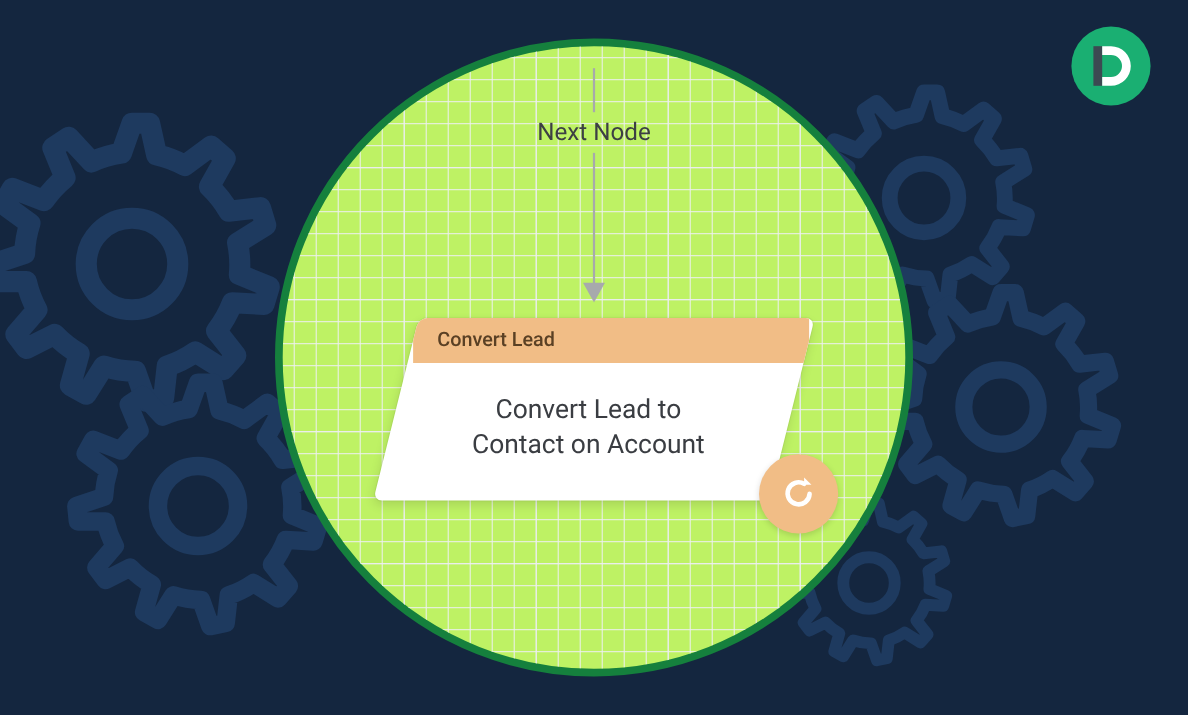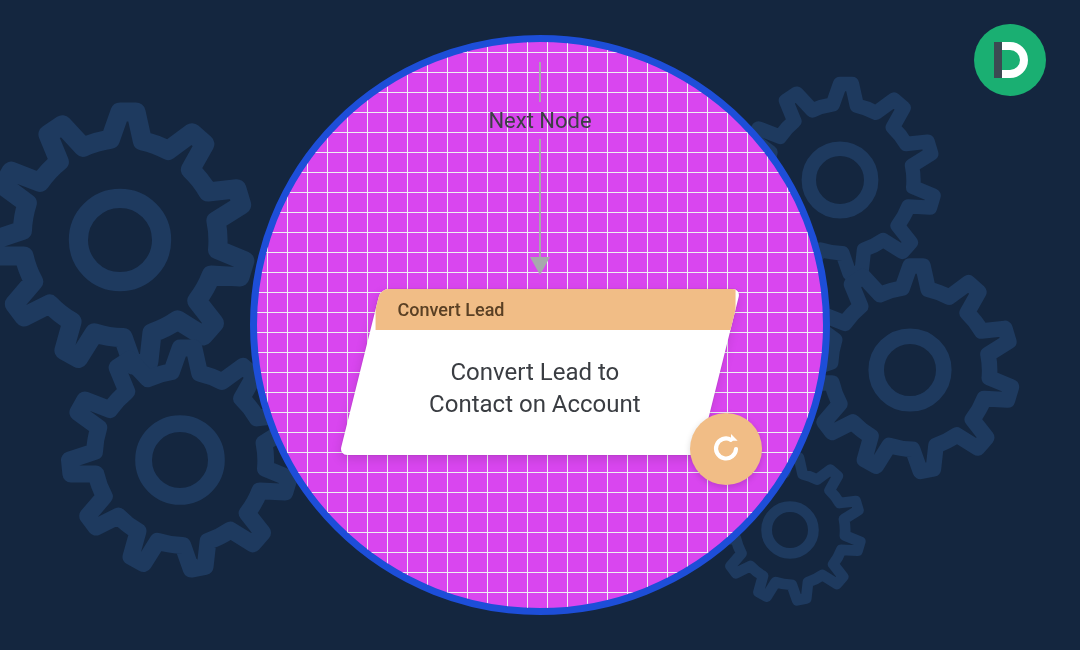--- a/index.html
+++ b/index.html
@@ -42,22 +42,22 @@
   .gear-5 { top: 440px; right: 200px; width: 180px; height: 180px; }
   
   
   .circle {
     position: absolute;
     left: 50%;
     top: 50%;
     transform: translate(-50%, -50%);
     width: 580px;
     height: 580px;
-    background: #d946ef;
-    border: 7px solid #1d4ed8;
+    background: #bef264;
+    border: 7px solid #15803d;
     border-radius: 50%;
     overflow: hidden;
     z-index: 10;
   }
   
   
   .grid-bg {
     position: absolute;
     inset: 0;
     background-image:

